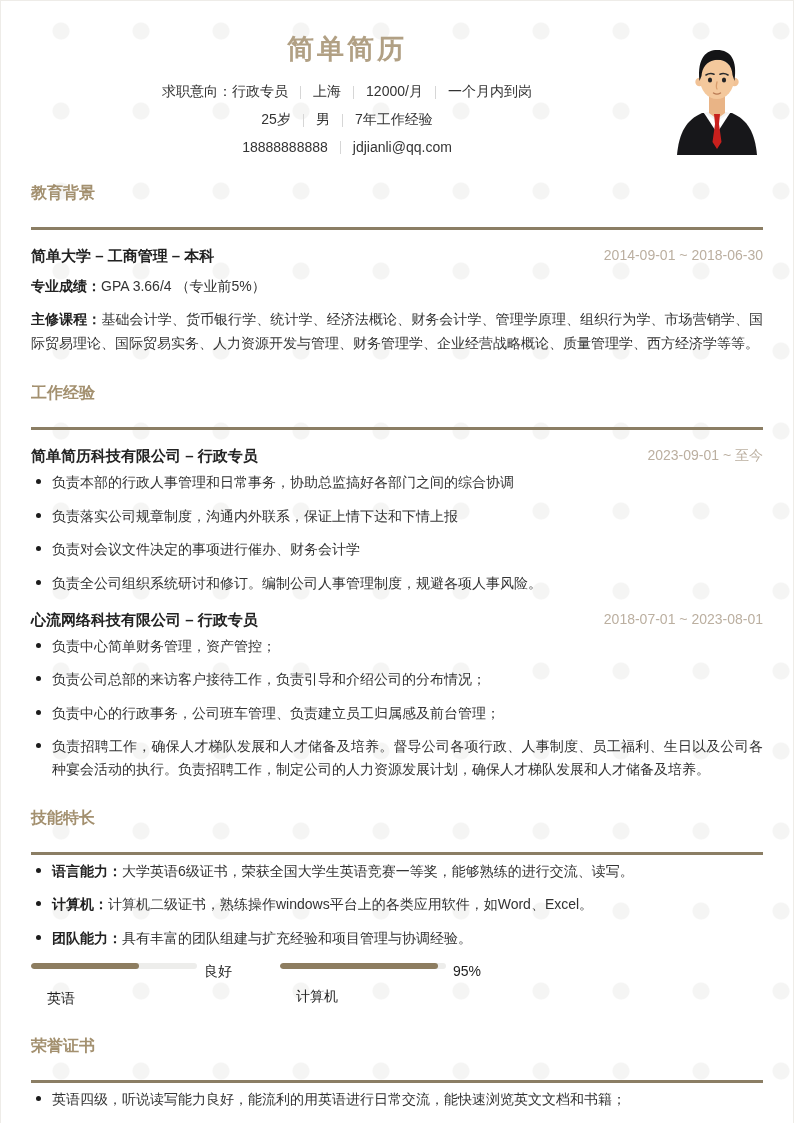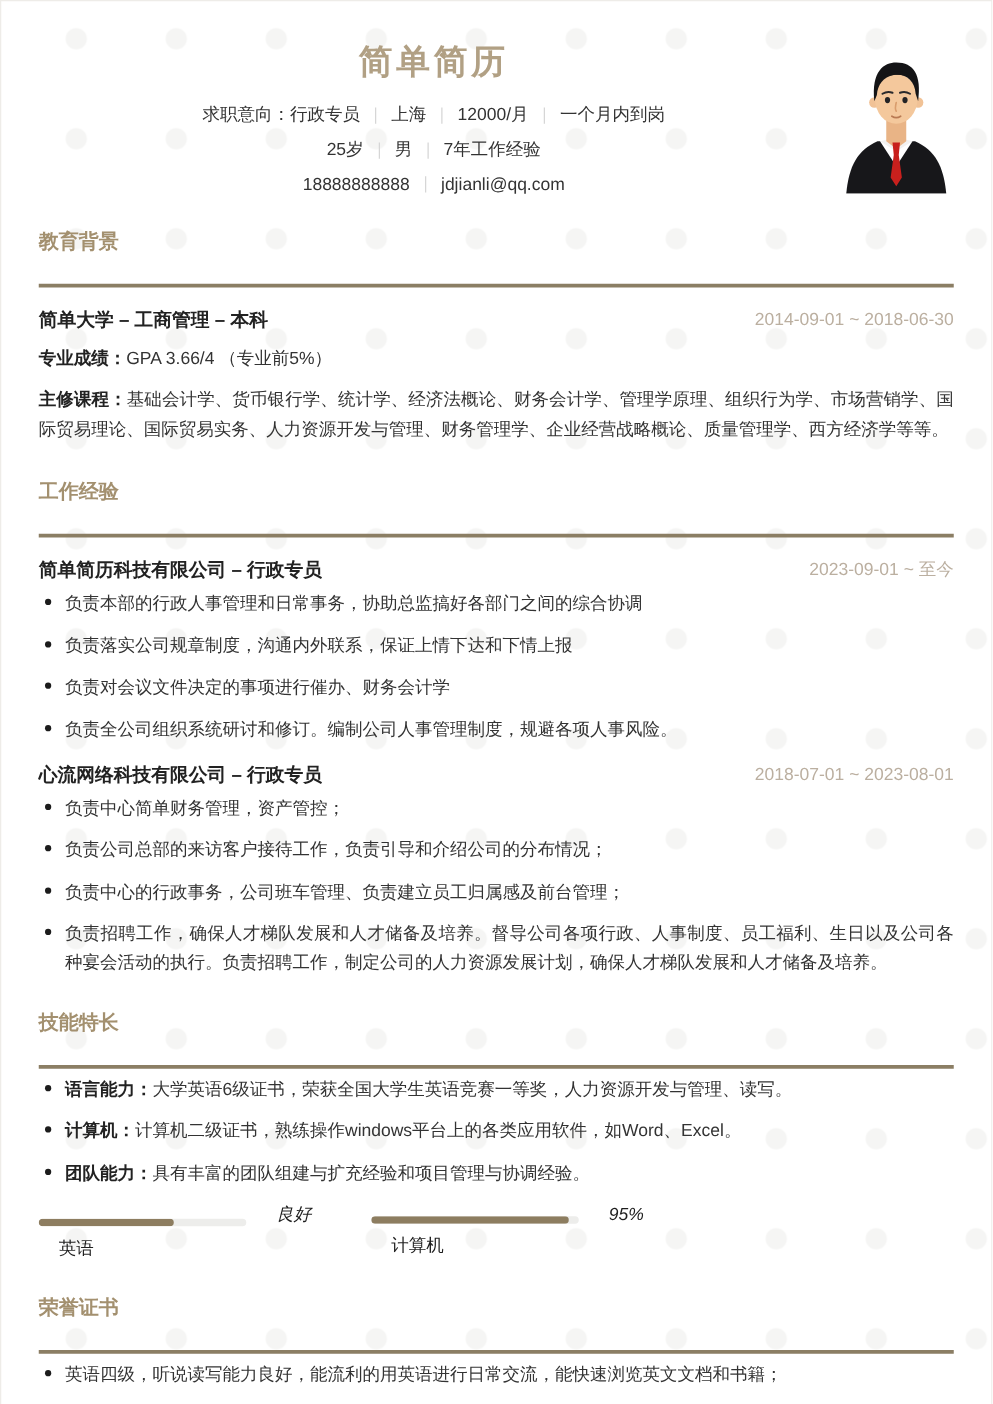--- a/index.html
+++ b/index.html
@@ -73,21 +73,21 @@
     font-size:14px;line-height:1.6;margin-bottom:11px;text-align:justify;
   }
   ul.bullets li::before{
     content:"";position:absolute;left:5px;top:8px;
     width:5px;height:5px;border-radius:50%;background:#1c1c1c;
   }
   ul.bullets li b{color:var(--strong);}
   
   .bars{display:flex;gap:48px;margin-top:14px;}
   .bar-group{display:flex;flex-direction:column;}
-  .bar-row{display:flex;align-items:flex-end;gap:24px;font-style:italic;}
+  .bar-row{display:flex;align-items:flex-start;gap:7px;}
   .bar-track{width:166px;height:6px;border-radius:3px;background:var(--bar-track);overflow:hidden;}
   .bar-fill{height:100%;border-radius:3px;background:var(--bar-fill);}
   .bar-value{font-size:14px;color:#1d1d1d;}
   .bar-name{font-size:14px;color:#1d1d1d;margin-top:9px;margin-left:16px;}
 </style>
 </head>
 <body>
 
 <div class="page">
 
@@ -193,21 +193,21 @@
         <li>负责公司总部的来访客户接待工作，负责引导和介绍公司的分布情况；</li>
         <li>负责中心的行政事务，公司班车管理、负责建立员工归属感及前台管理；</li>
         <li>负责招聘工作，确保人才梯队发展和人才储备及培养。督导公司各项行政、人事制度、员工福利、生日以及公司各种宴会活动的执行。负责招聘工作，制定公司的人力资源发展计划，确保人才梯队发展和人才储备及培养。</li>
       </ul>
     </div>
   </div>
 
   <div class="section">
     <div class="section-heading">技能特长</div>
     <ul class="bullets">
-      <li><b>语言能力：</b><span>大学英语6级证书，荣获全国大学生英语竞赛一等奖，人力资源开发与管理、读写。</span></li>
+      <li><b>语言能力：</b><span>大学英语6级证书，荣获全国大学生英语竞赛一等奖，能够熟练的进行交流、读写。</span></li>
       <li><b>计算机：</b><span>计算机二级证书，熟练操作windows平台上的各类应用软件，如Word、Excel。</span></li>
       <li><b>团队能力：</b><span>具有丰富的团队组建与扩充经验和项目管理与协调经验。</span></li>
     </ul>
 
     <div class="bars">
       <div class="bar-group">
         <div class="bar-row">
           <div class="bar-track">
             <div class="bar-fill" style="width: 65%;"></div>
           </div>

